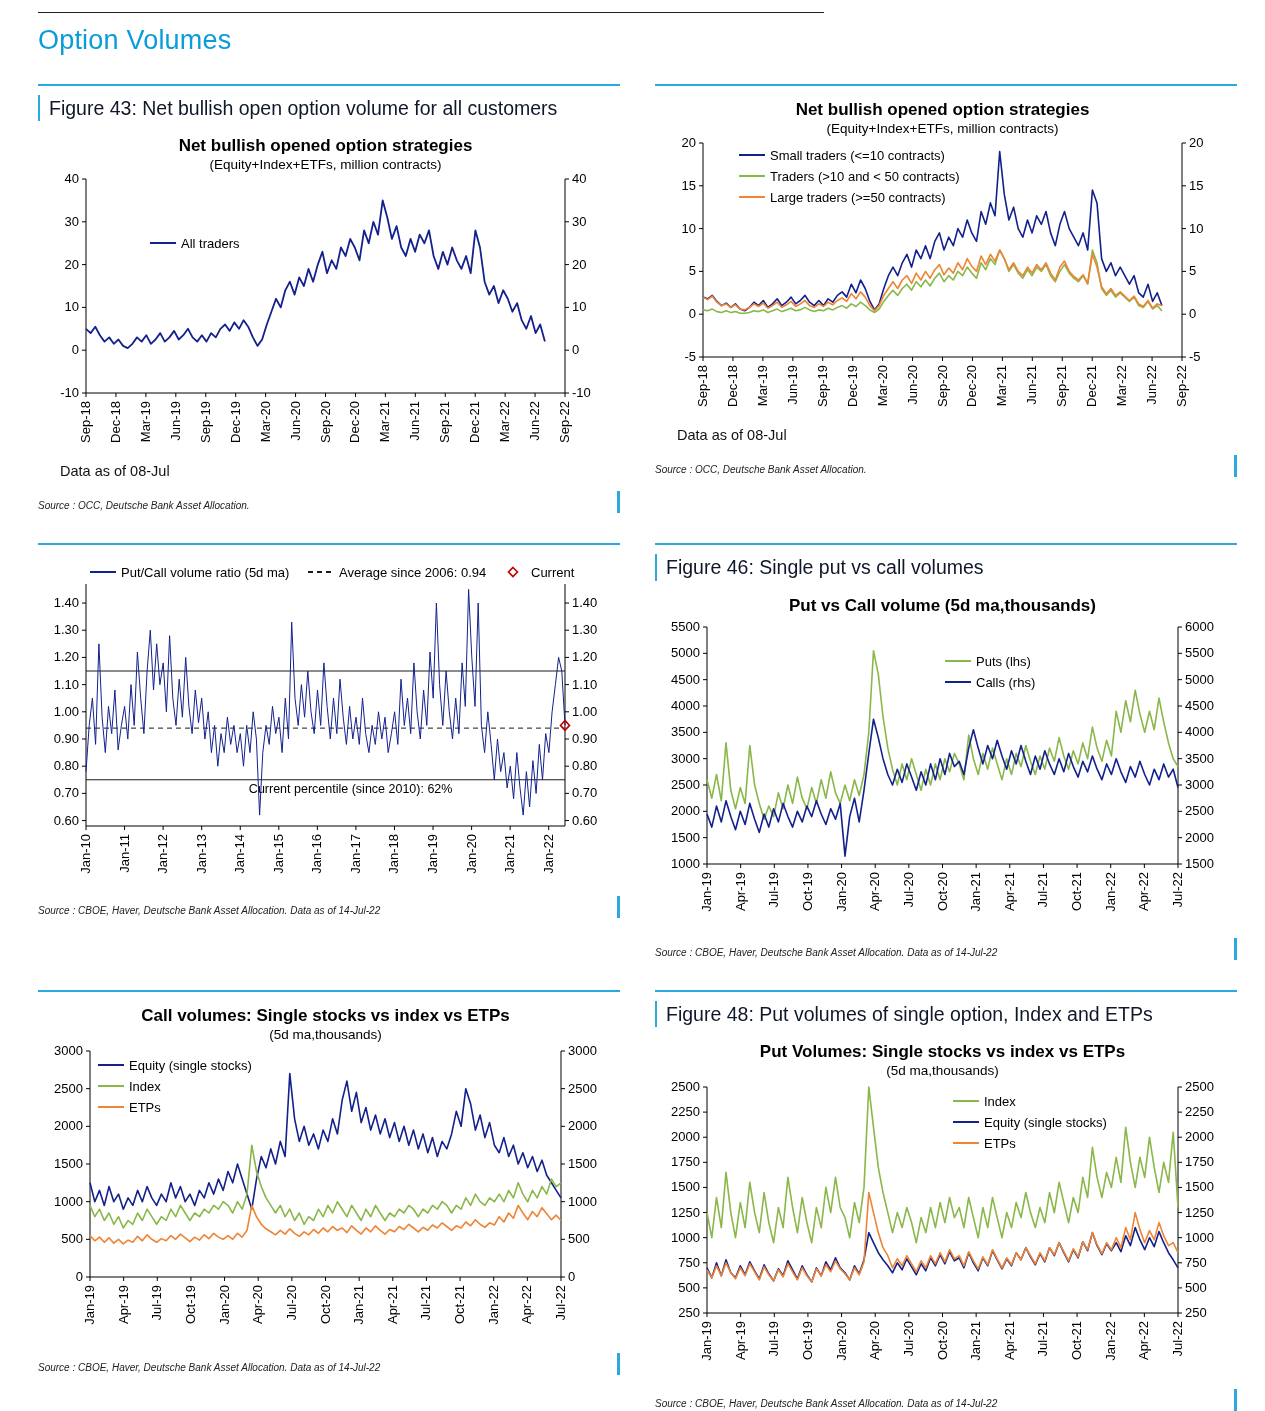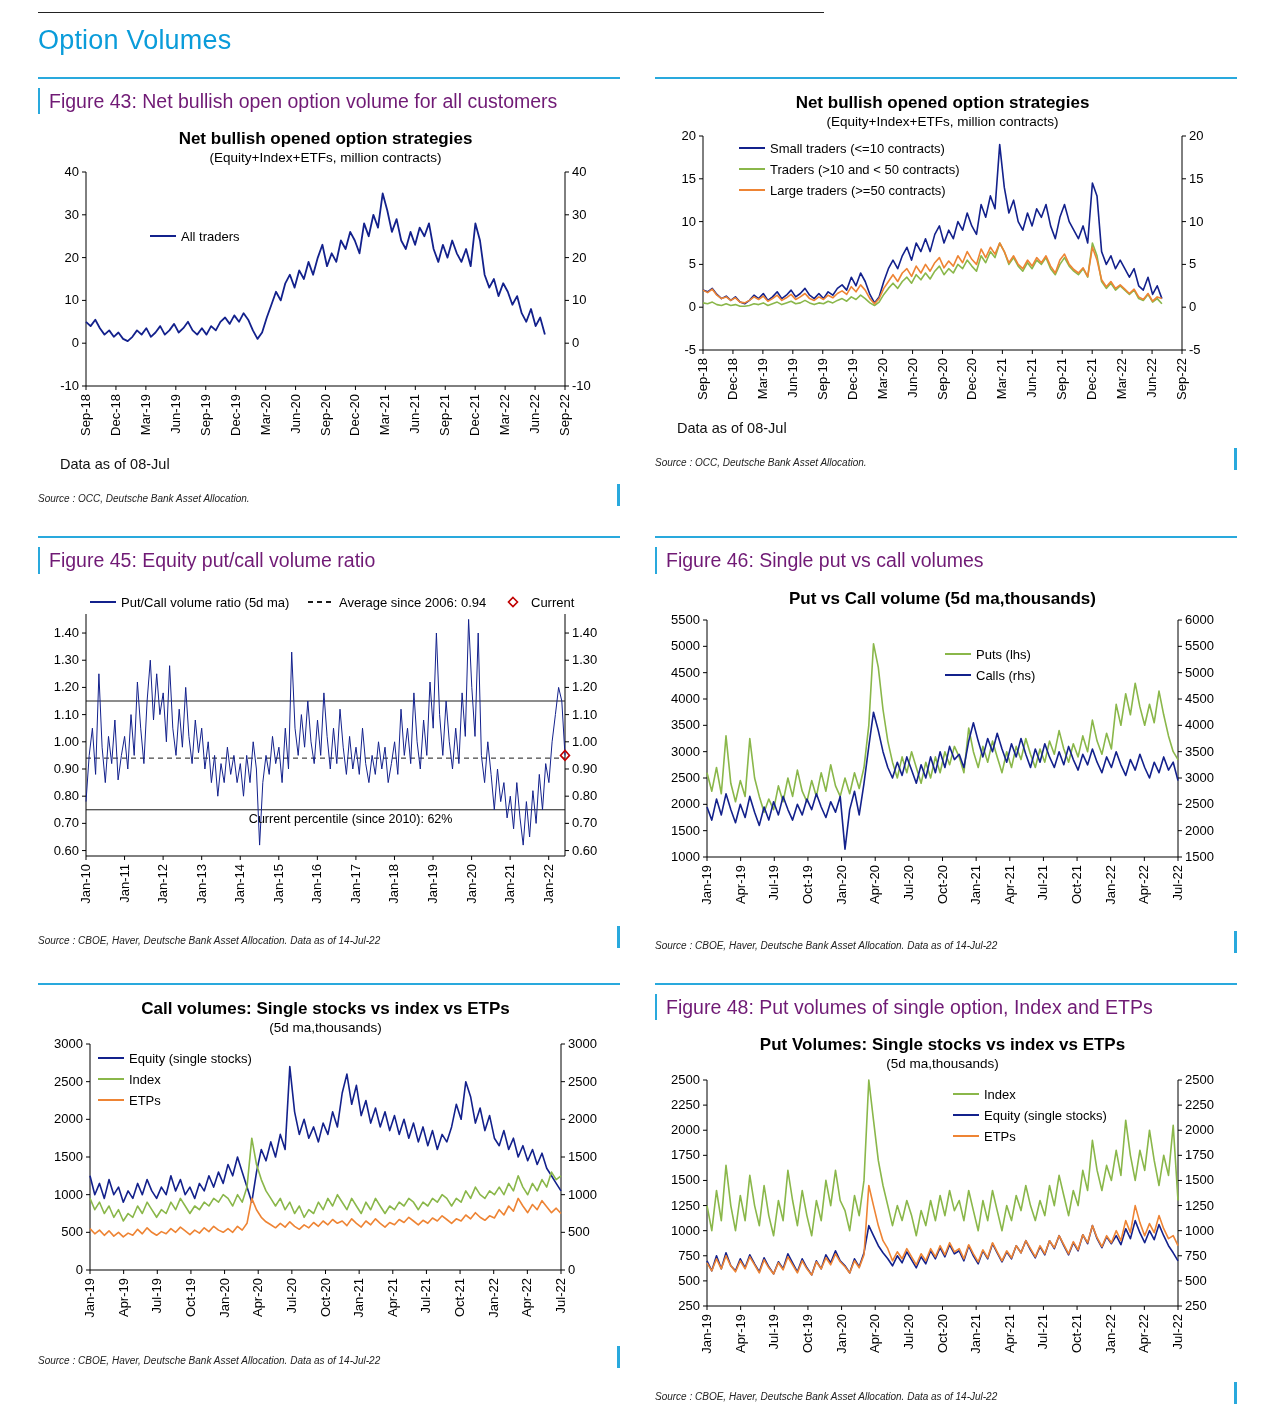--- a/index.html
+++ b/index.html
@@ -1,24 +1,24 @@
 <!DOCTYPE html>
 <html><head>
 <meta charset="utf-8">
 <style>
   *{margin:0;padding:0;box-sizing:border-box}
   html,body{background:#fff}
   body{width:1265px;min-height:1411px;font-family:"Liberation Sans",sans-serif;color:#000;position:relative}
   .page{padding:12px 28px 0 38px}
   .top-rule{width:786px;height:1px;background:#222;margin-bottom:12px}
-  .page-title{color:#0a9cda;font-size:27px;font-weight:500;letter-spacing:.2px;margin-bottom:21px}
+  .page-title{color:#0a9cda;font-size:27px;font-weight:500;letter-spacing:.2px;margin-bottom:28px}
   .grid{display:grid;grid-template-columns:582px 582px;column-gap:35px;row-gap:30px}
   .fig{width:582px}
   .fig-rule{height:2px;background:#29a9dd;margin-bottom:9px}
-  .fig-heading{color:#701a75;font-size:19.5px;font-weight:500;line-height:1.35;border-left:2px solid #29a9dd;padding-left:9px;margin-bottom:10px}
+  .fig-heading{color:#0f172a;font-size:19.5px;font-weight:500;line-height:1.35;border-left:2px solid #29a9dd;padding-left:9px;margin-bottom:10px}
   svg.chart{display:block}
   svg text{font-family:"Liberation Sans",sans-serif}
   .data-note{font-size:14.5px;color:#111;margin:2px 0 4px 22px}
   .source-row{display:flex;justify-content:space-between;align-items:flex-end;margin-top:12px}
   .source{font-style:italic;font-size:10px;color:#222;padding-bottom:2px}
   .end-bar{flex:0 0 3px;width:3px;height:22px;background:#29a9dd}
 </style>
 </head>
 <body>
 
@@ -184,21 +184,20 @@
         </svg>
       <div class="data-note">Data as of 08-Jul</div>
       <div class="source-row">
         <span class="source">Source : OCC, Deutsche Bank Asset Allocation.</span>
         <span class="end-bar"></span>
       </div>
     </section>
 
     <section class="fig">
       <div class="fig-rule"></div>
-      <h2 class="fig-heading">Figure 45: Equity put/call volume ratio</h2>
       <svg class="chart" width="575" height="330">
           <line x1="48" y1="30" x2="48" y2="272" stroke="#000" stroke-width="1"></line>
           <line x1="527" y1="30" x2="527" y2="272" stroke="#000" stroke-width="1"></line>
           <line x1="48" y1="272" x2="527" y2="272" stroke="#000" stroke-width="1"></line>
           <line x1="44" y1="266.56179775280896" x2="48" y2="266.56179775280896" stroke="#000"></line>
           <text x="41" y="270.56179775280896" text-anchor="end" font-size="13">0.60</text>
           <line x1="44" y1="239.37078651685394" x2="48" y2="239.37078651685394" stroke="#000"></line>
           <text x="41" y="243.37078651685394" text-anchor="end" font-size="13">0.70</text>
           <line x1="44" y1="212.17977528089887" x2="48" y2="212.17977528089887" stroke="#000"></line>
           <text x="41" y="216.17977528089887" text-anchor="end" font-size="13">0.80</text>

